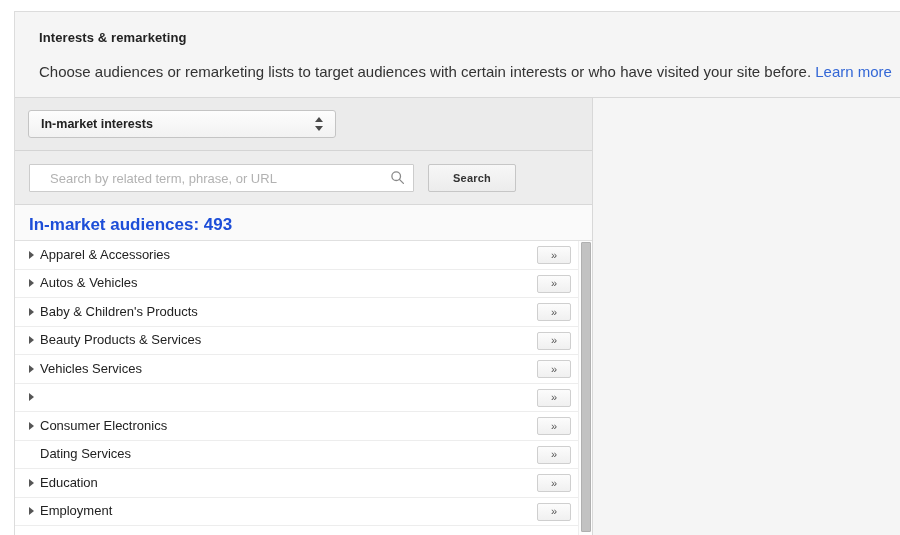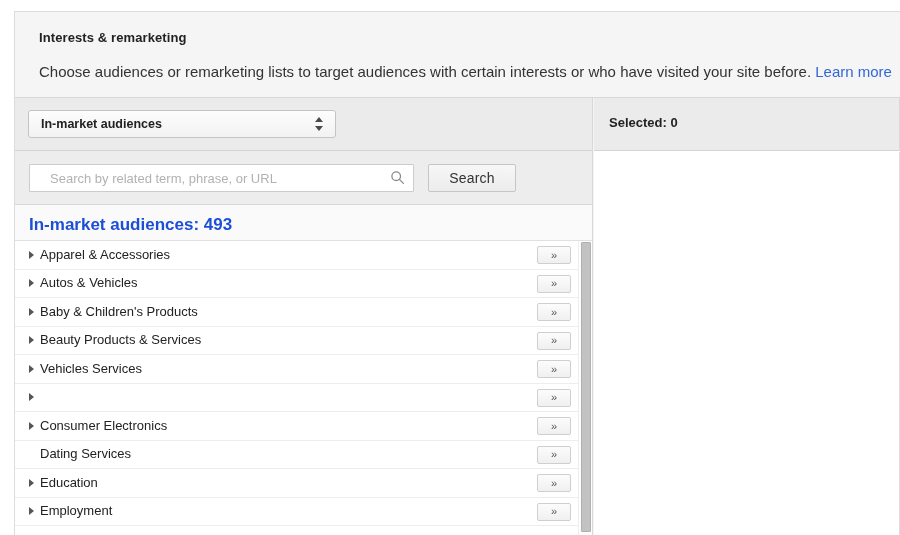--- a/index.html
+++ b/index.html
@@ -173,22 +173,22 @@
   }
   .btn-search {
     margin-left: 14px;
     width: 88px;
     height: 28px;
     box-sizing: border-box;
     background-image: linear-gradient(#f7f7f7, #ececec);
     border: 1px solid #c6c6c6;
     border-radius: 2px;
     font-family: "Liberation Sans", sans-serif;
-    font-size: 14px;
-    font-weight: normal;
+    font-size: 11px;
+    font-weight: bold;
     color: #333;
     cursor: pointer;
     padding: 0;
     letter-spacing: .2px;
   }
 
   .bar-count {
     height: 36px;
     background: #fafafa;
     border-bottom: 1px solid #e0e0e0;
@@ -336,21 +336,21 @@
         <a class="learn-more" href="#">Learn more</a>
       </div>
     </div>
 
     <div class="body-cols">
 
       <div class="col-left">
 
         <div class="bar-select">
           <div class="sel">
-            <span class="sel-label">In-market audiences</span>
+            <span class="sel-label">In-market interests</span>
             <span class="sel-arrows">
               <i class="up"></i>
                 <i class="down"></i>
             </span>
           </div>
         </div>
 
         <div class="bar-search">
           <div class="search-wrap">
             <input class="search-input" type="text" placeholder="Search by related term, phrase, or URL" style="">
@@ -418,20 +418,16 @@
                 <button class="btn-chev">»</button>
               </div>
             </div>
         </div>
 
         <div class="scrollbar">
           <div class="scroll-thumb"></div>
         </div>
       </div>
 
-      <div class="col-right">
-        <div class="selected-header">Selected: 0</div>
-        <div class="selected-body"></div>
-      </div>
 
     </div>
   </div>
 </div>
 
 </body></html>

